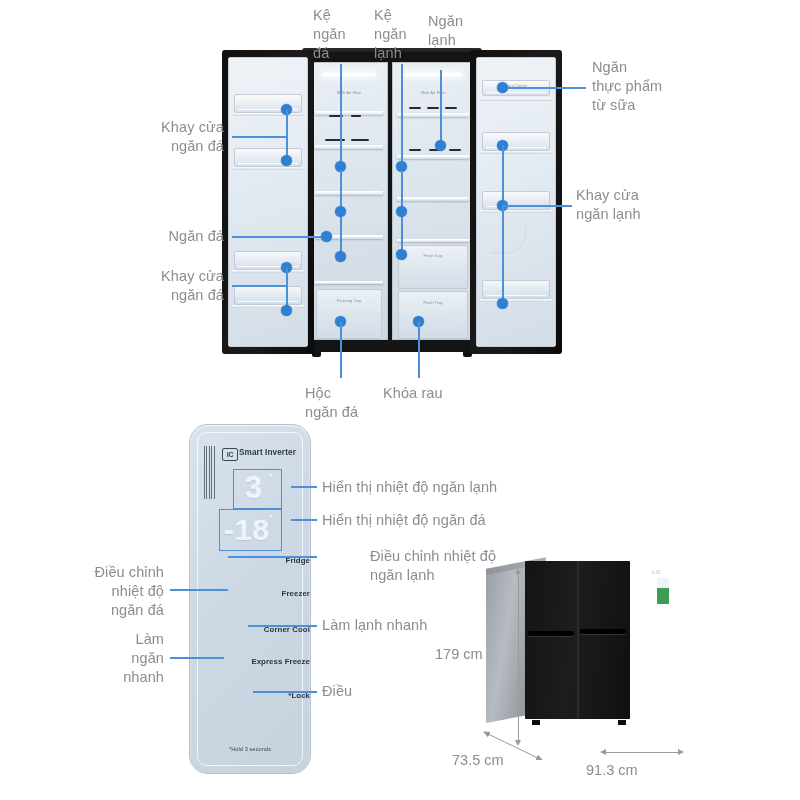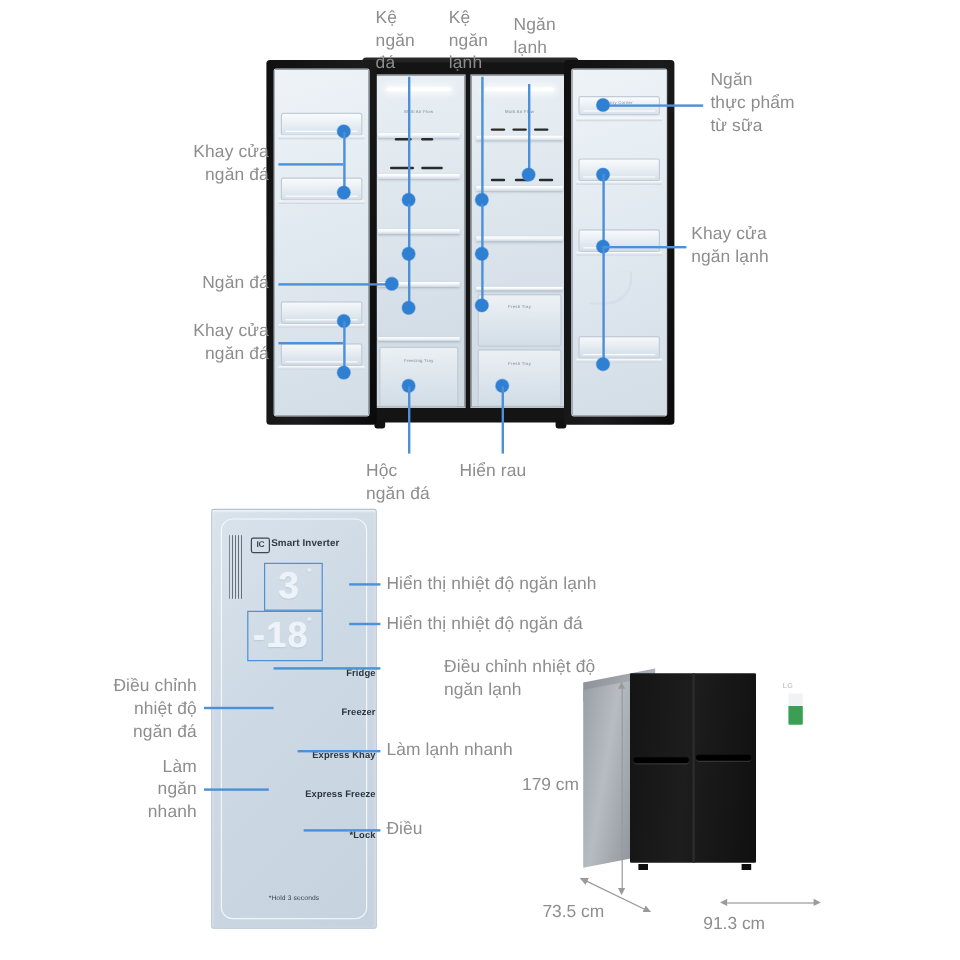--- a/index.html
+++ b/index.html
@@ -68,24 +68,24 @@
     background:rgba(255,255,255,.9);}
   .bin-lip{position:absolute;left:3px;right:3px;height:3px;
     background:linear-gradient(180deg,#ffffff,#c9d4dd);border-radius:1px;}
   .bottlehook{position:absolute;width:34px;height:26px;border:2px solid #d6dfe7;
     border-left:none;border-top:none;border-radius:0 0 22px 0;}
 
   #door-left{left:0px;width:92px;}
   #door-right{left:248px;width:92px;}
 
   
-  #panel{position:absolute;left:176px;top:424px;width:120px;height:348px;
+  #panel{position:absolute;left:189px;top:424px;width:120px;height:348px;
     background:linear-gradient(135deg,#d9e3ec 0%,#cdd9e4 40%,#c6d3df 100%);
-    border:1px solid #b4c2cf;border-radius:2px;
-    box-shadow:inset 0 1px 2px rgba(255,255,255,.8);padding-left:16px;}
+    border:1px solid #b4c2cf;border-radius:19px;
+    box-shadow:inset 0 1px 2px rgba(255,255,255,.8);}
   #panel-inner{position:absolute;left:7px;top:7px;right:7px;bottom:7px;
     border:1px solid rgba(255,255,255,.75);border-radius:10px;}
   .barcode{position:absolute;left:14px;top:21px;width:12px;height:53px;
     background:repeating-linear-gradient(90deg,#4a5560 0 1px,transparent 1px 2px,#4a5560 2px 3px,transparent 3px 5px);
     opacity:.8;}
   .ic-badge{position:absolute;left:32px;top:23px;width:14px;height:11px;
     border:1.2px solid #3d4752;border-radius:2px;color:#3d4752;
     font-size:7px;line-height:11px;text-align:center;font-weight:bold;letter-spacing:-.3px;}
   .si-text{position:absolute;left:49px;top:23px;font-size:8.2px;color:#2f3943;
     font-weight:bold;letter-spacing:.1px;}
@@ -226,21 +226,21 @@
 từ sữa</div>
 <div class="callout l" style="left:576px;top:186px;width:110px;">Khay cửa
 ngăn lạnh</div>
 <div class="callout r" style="left:96px;top:118px;width:128px;">Khay cửa
 ngăn đá</div>
 <div class="callout r" style="left:96px;top:227px;width:128px;">Ngăn đá</div>
 <div class="callout r" style="left:96px;top:267px;width:128px;">Khay cửa
 ngăn đá</div>
 <div class="callout c" style="left:305px;top:384px;width:72px;">Hộc
 ngăn đá</div>
-<div class="callout c" style="left:383px;top:384px;width:76px;">Hiển rau</div>
+<div class="callout c" style="left:383px;top:384px;width:76px;">Khóa rau</div>
 
 <div class="lline lv" style="left:340px;top:64px;height:102px;"></div>
 <div class="dot" style="left:335px;top:161px;"></div>
 <div class="lline lv" style="left:340px;top:170px;height:86px;"></div>
 <div class="dot" style="left:335px;top:206px;"></div>
 <div class="dot" style="left:335px;top:251px;"></div>
 
 <div class="lline lv" style="left:401px;top:64px;height:102px;"></div>
 <div class="dot" style="left:396px;top:161px;"></div>
 <div class="lline lv" style="left:401px;top:170px;height:84px;"></div>
@@ -289,21 +289,21 @@
   <div class="seg-box" id="seg-fridge-box"></div>
   <div class="seg" id="seg-fridge-val">3</div>
   <div class="seg" id="seg-fridge-deg">°</div>
 
   <div class="seg-box" id="seg-freezer-box"></div>
   <div class="seg" id="seg-freezer-val">-18</div>
   <div class="seg" id="seg-freezer-deg">°</div>
 
   <div class="btn-lbl" style="top:131px;">Fridge</div>
   <div class="btn-lbl" style="top:164px;">Freezer</div>
-  <div class="btn-lbl" style="top:200px;">Express Khay</div>
+  <div class="btn-lbl" style="top:200px;">Corner Cool</div>
   <div class="btn-lbl" style="top:232px;">Express Freeze</div>
   <div class="btn-lbl" style="top:266px;">*Lock</div>
 
   <div class="hold-lbl" style="top:321px;">*Hold 3 seconds</div>
 </div>
 
 <div class="callout l" style="left:322px;top:478px;width:240px;">Hiển thị nhiệt độ ngăn lạnh</div>
 <div class="callout l" style="left:322px;top:511px;width:240px;">Hiển thị nhiệt độ ngăn đá</div>
 <div class="callout l" style="left:338px;top:547px;width:240px;margin-left:32px;">Điều chỉnh nhiệt độ
    ngăn lạnh</div>

